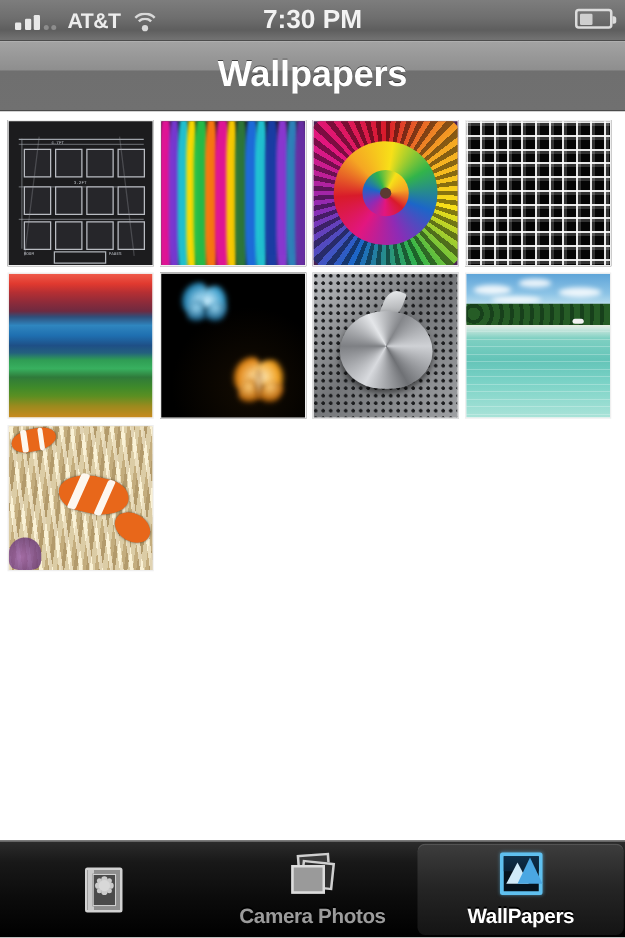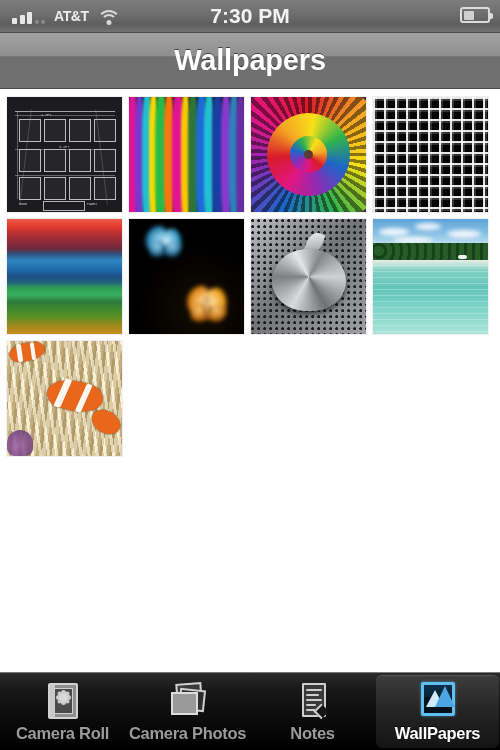--- a/index.html
+++ b/index.html
@@ -17,21 +17,21 @@
     background:linear-gradient(to bottom,#7d7d7d 0%,#6e6e6e 45%,#5e5e5e 75%,#737373 100%);
     display:flex;align-items:center;
     border-bottom:1px solid #4c4c4c;
     box-sizing:border-box;
   }
   .sb-left{display:flex;align-items:center;padding-left:12px;gap:9px;}
   .bars{display:flex;align-items:flex-end;gap:2.5px;height:16px;}
   .bar{width:5px;background:#e8e8e8;border-radius:1px;}
   .bar.b1{height:6px;} .bar.b2{height:9px;} .bar.b3{height:12px;}
   .bar.dim{background:#8d8d8d;height:4px;width:4px;border-radius:50%;}
-  .carrier{color:#ededed;font-size:14px;font-weight:bold;letter-spacing:-0.4px;line-height:1;text-align:right;}
+  .carrier{color:#ededed;font-size:17px;font-weight:bold;letter-spacing:-0.4px;line-height:1;text-align:right;}
   .wifi{position:relative;width:22px;height:17px;}
   .wifi i{position:absolute;left:50%;transform:translateX(-50%);
     border:2.6px solid #d9d9d9;border-bottom-color:transparent;
     border-left-color:transparent;border-right-color:transparent;border-radius:50%;}
   .wifi .a1{width:20px;height:20px;top:2px;}
   .wifi .a2{width:12px;height:12px;top:6px;}
   .wifi .dot{width:5px;height:5px;background:#d9d9d9;border-radius:50%;
     top:12px;border:none;}
   .sb-time{
     position:absolute;left:0;right:0;text-align:center;
@@ -377,44 +377,31 @@
   </div>
 
   <div class="tabbar">
 
     <div class="tab">
       <div class="icon ic-album">
         <div class="cover"></div>
           <div class="inner"></div>
           <div class="flower"></div>
       </div>
-      <div class="label">Camera Roll</div>
     </div>
 
     <div class="tab">
       <div class="icon ic-stack">
         <i class="s1"></i>
           <i class="s2"></i>
           <i class="s3"></i>
       </div>
       <div class="label">Camera Photos</div>
     </div>
 
-    <div class="tab">
-      <div class="icon ic-note">
-        <div class="page"></div>
-        <div class="ln" style="left:15px;top:8px;width:16px;"></div>
-        <div class="ln" style="left:15px;top:13px;width:13px;"></div>
-        <div class="ln" style="left:15px;top:18px;width:16px;"></div>
-        <div class="ln" style="left:15px;top:23px;width:10px;"></div>
-        <div class="ln" style="left:15px;top:28px;width:13px;"></div>
-        <div class="fold"></div>
-      </div>
-      <div class="label">Notes</div>
-    </div>
 
 
     <div class="tab selected">
       <div class="icon ic-mountain">
         <div class="frame"></div>
         <div class="sky"></div>
         <div class="peak p1"></div>
         <div class="peak p2"></div>
       </div>
       <div class="label">WallPapers</div>

